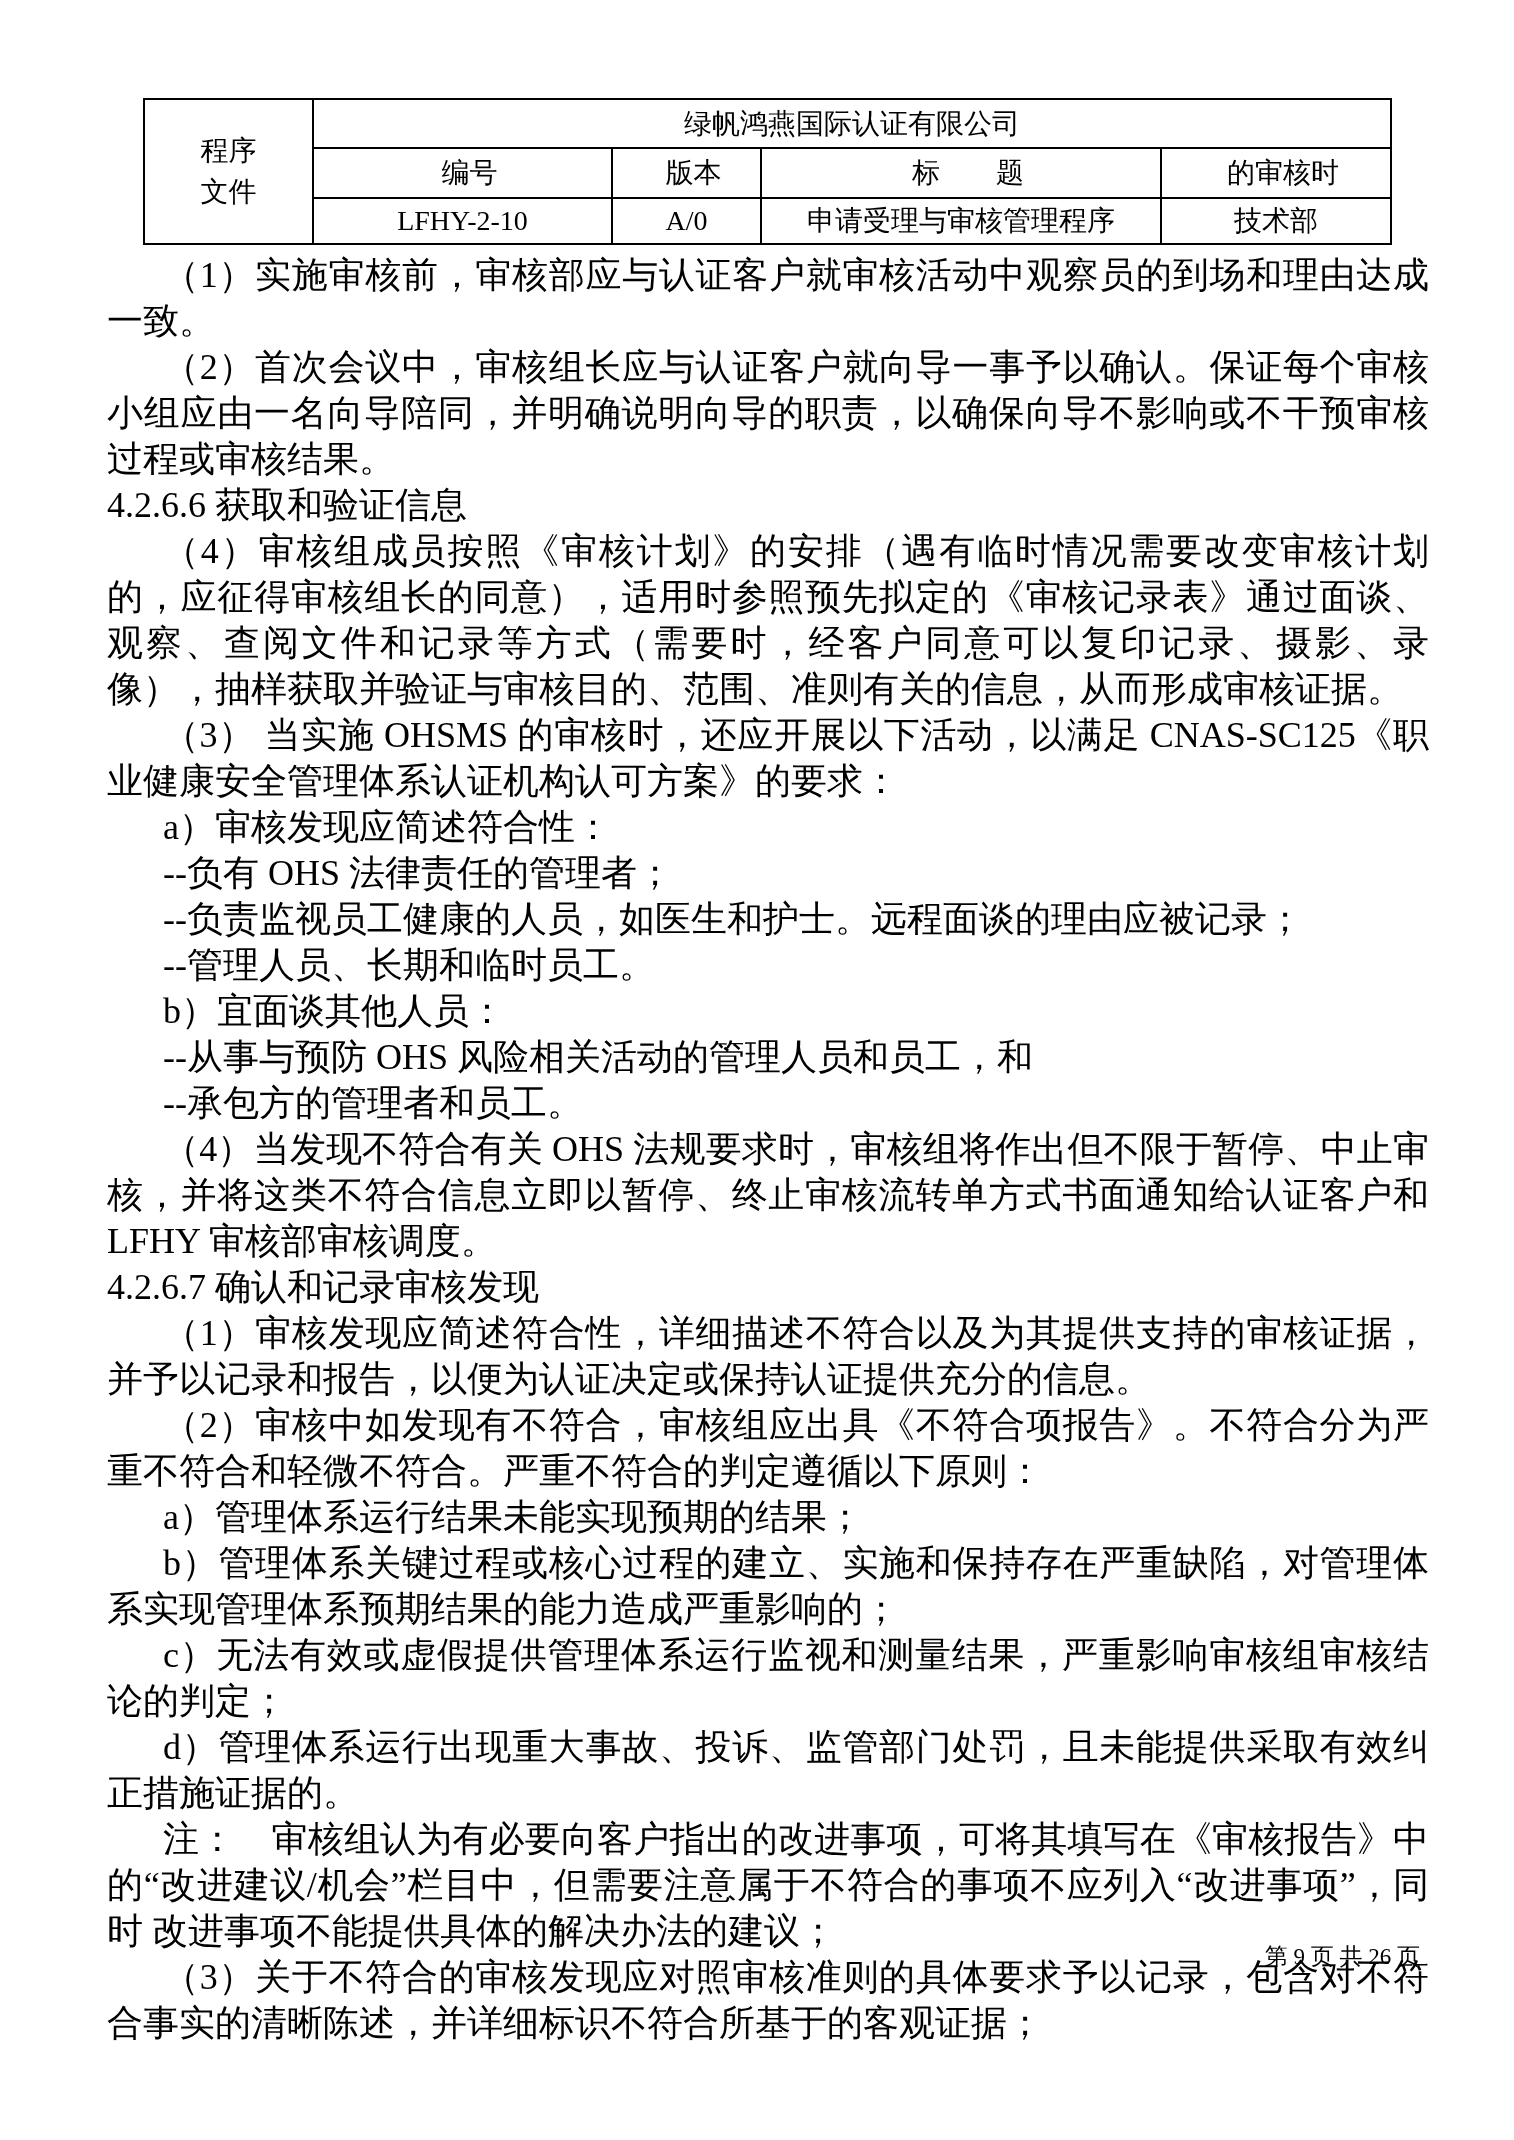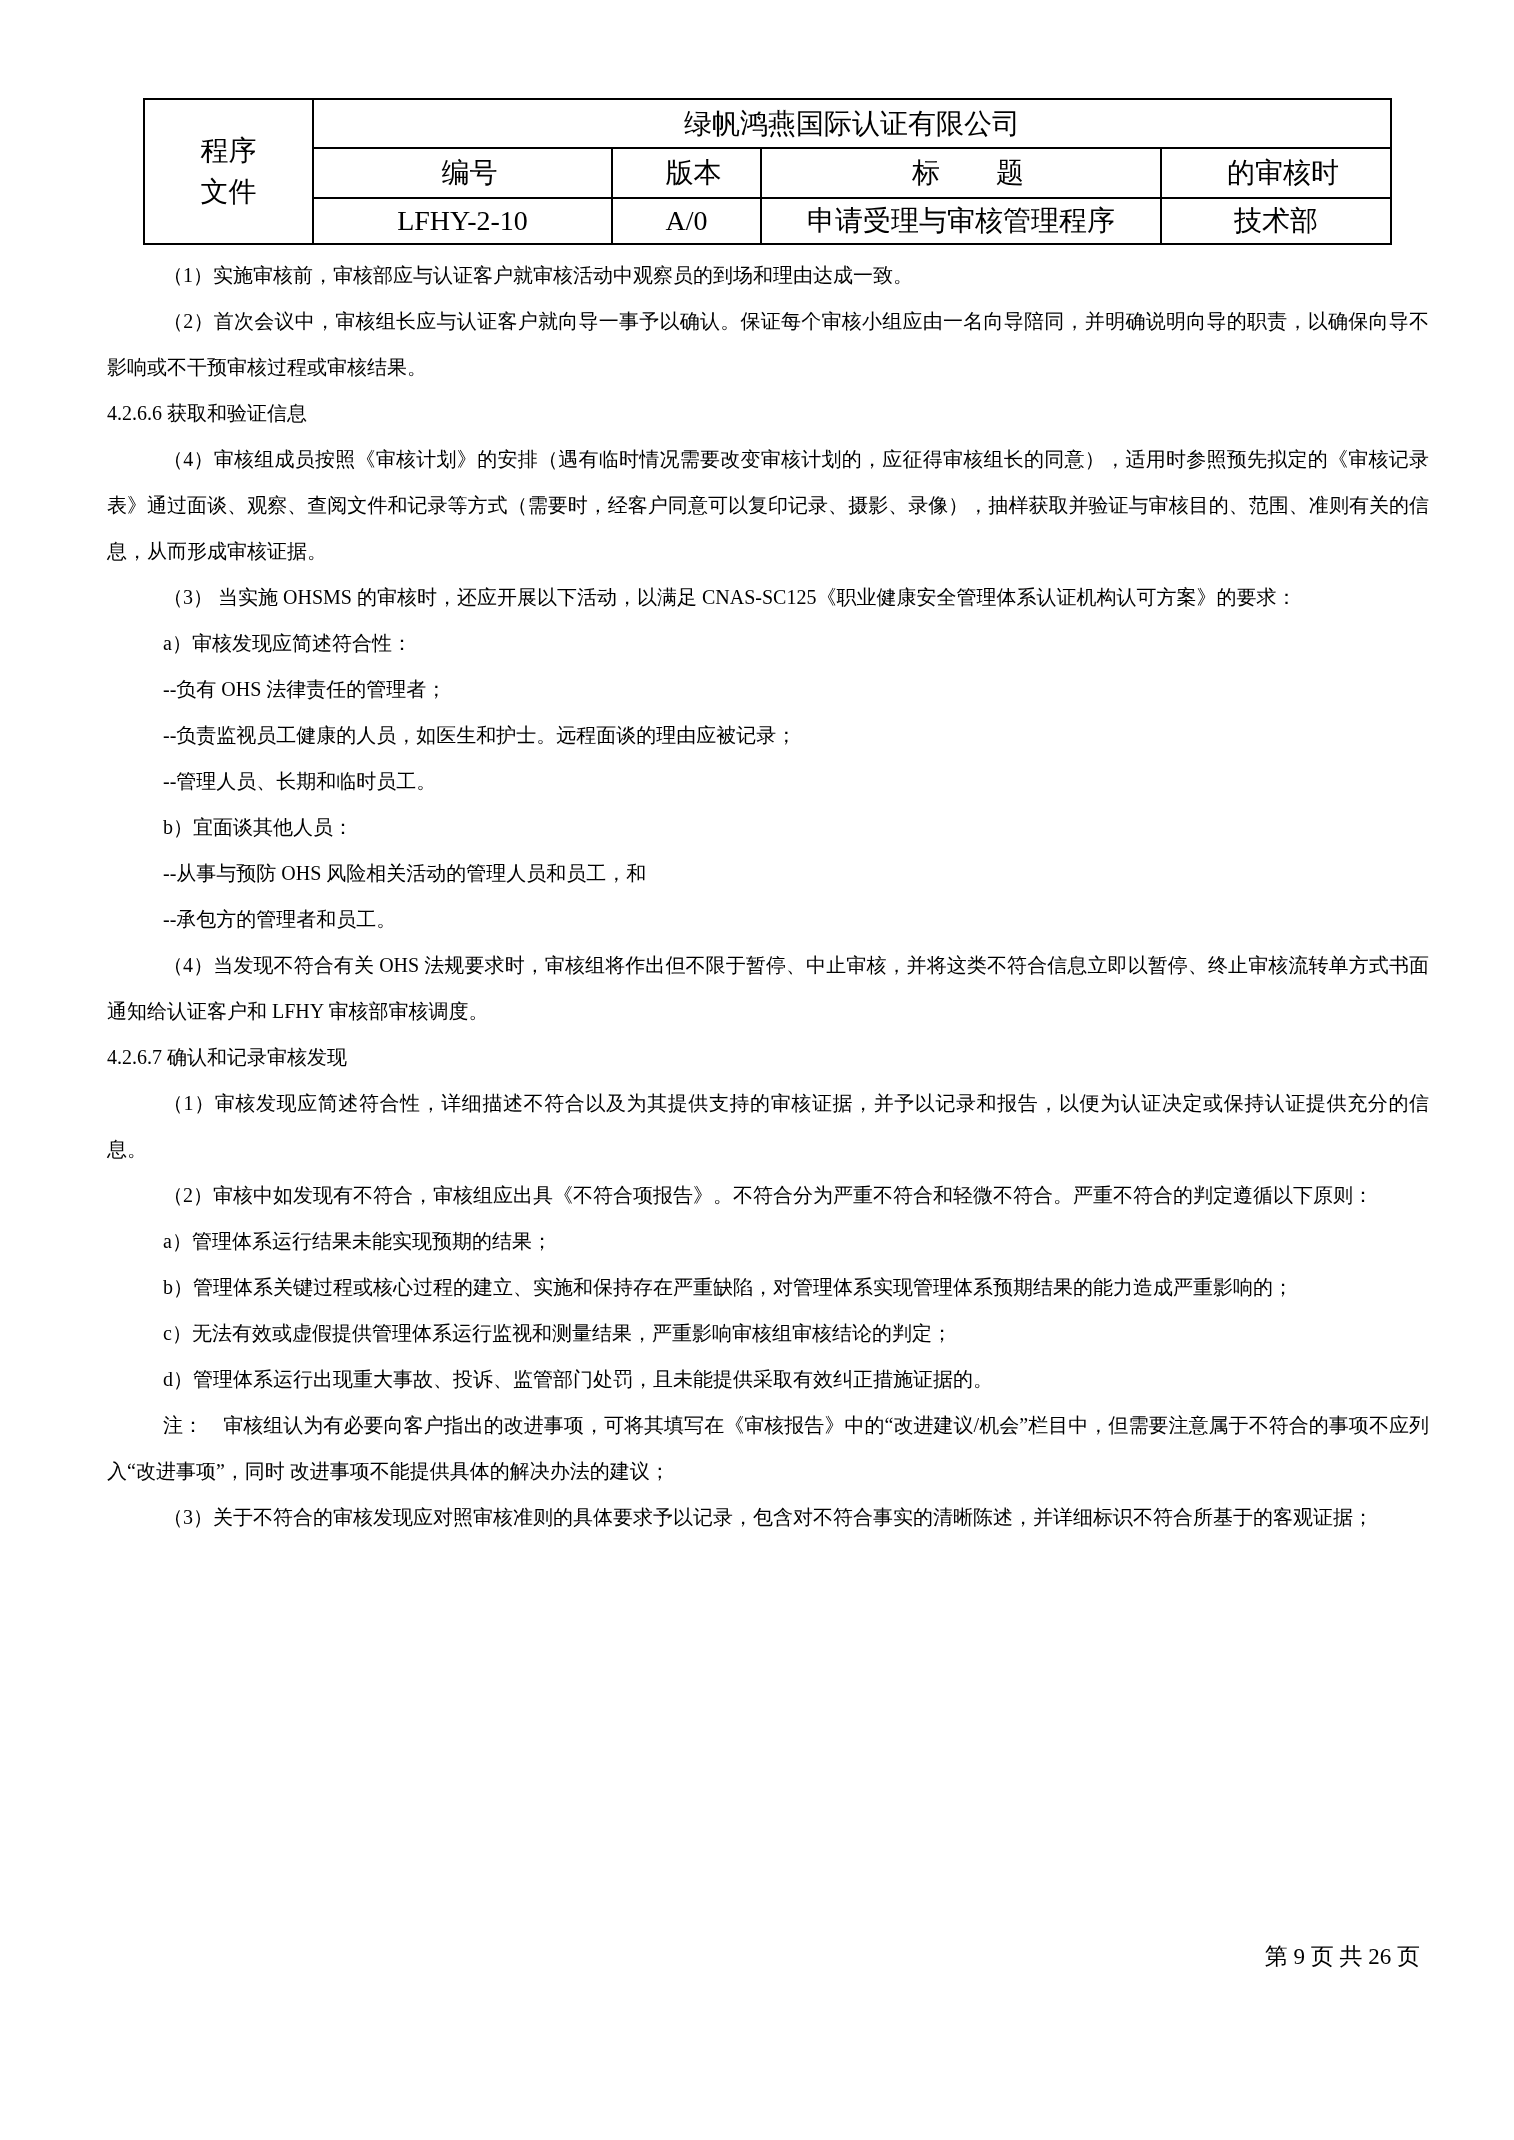--- a/index.html
+++ b/index.html
@@ -31,21 +31,21 @@
   }
   td.cell-doctype { white-space: pre-line; line-height: 1.45; }
   tr.row-company td { height: 47px; }
   tr.row-labels td  { height: 48px; padding-left: 18px; }
   tr.row-values td  { height: 44px; }
   .body-text {
     position: absolute;
     left: 107px;
     top: 252px;
     width: 1322px;
-    font-size: 20px;
+    font-size: 36px;
     line-height: 46px;
     text-align: justify;
   }
   .para { margin: 0; text-indent: 56px; }
   .para.heading { text-indent: 0; }
   .footer {
     position: absolute;
     top: 1940px;
     right: 94px;
     font-size: 23px;

